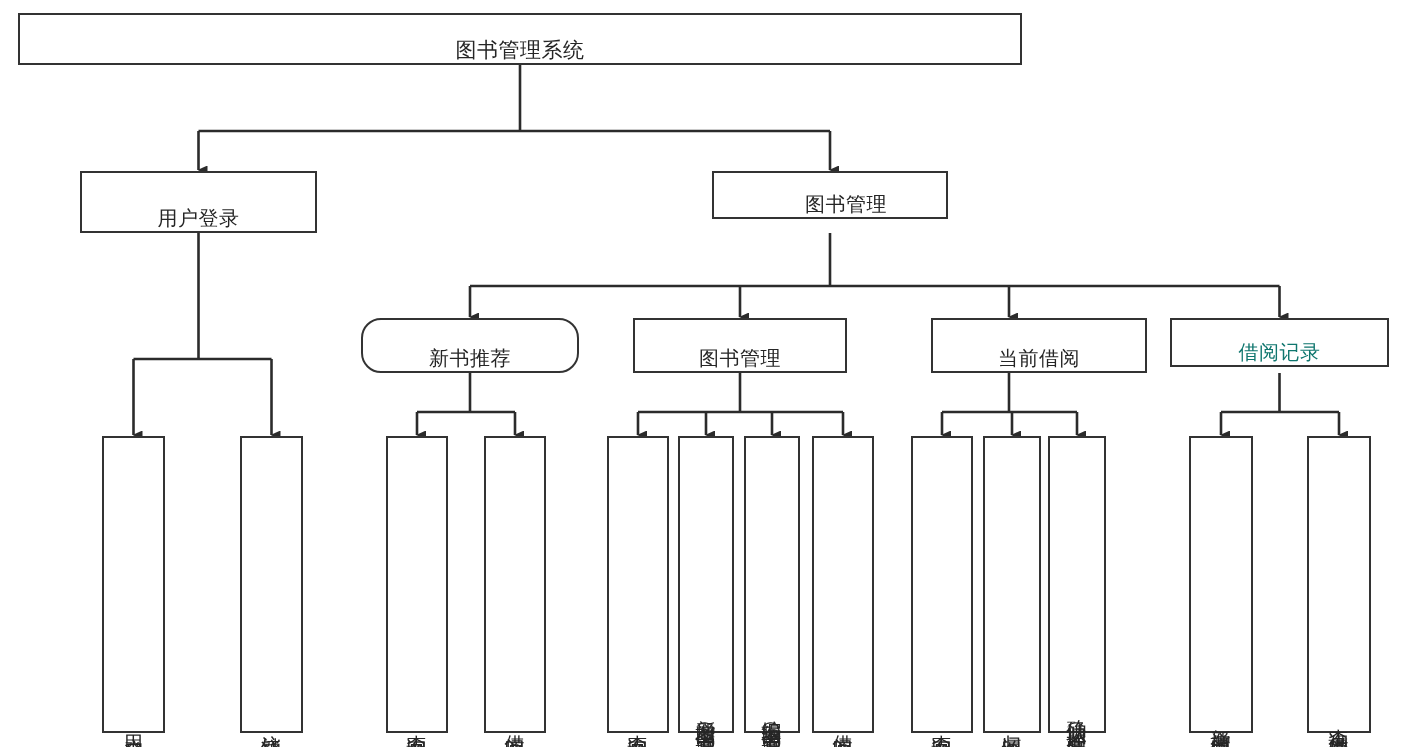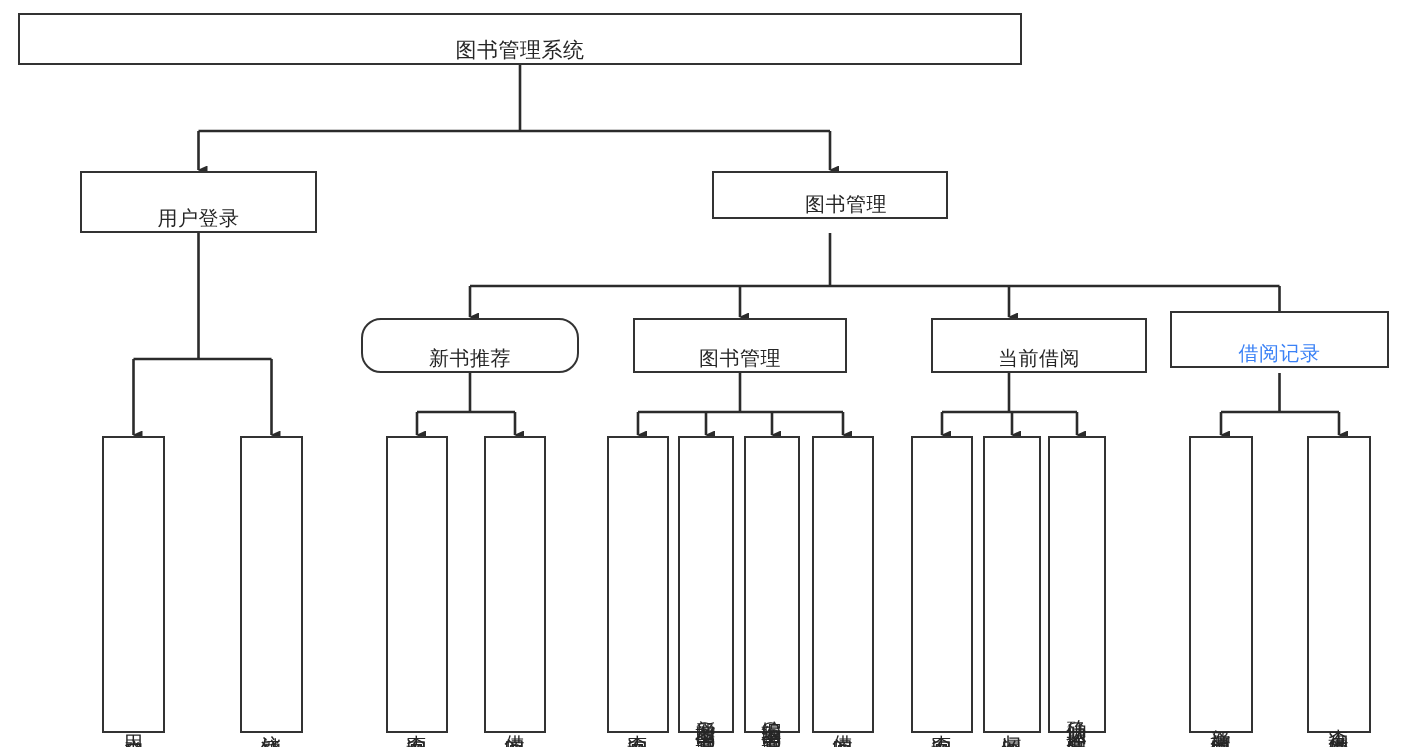--- a/index.html
+++ b/index.html
@@ -117,21 +117,21 @@
       </div>
       <div class="node level2" style="left: 361px; top: 318px; width: 218px; height: 55px; border-color: rgb(51, 51, 51); color: rgb(38, 38, 38); background: rgb(255, 255, 255); border-radius: 20px;">
         <span class="node-label">新书推荐</span>
       </div>
       <div class="node level2" style="left: 633px; top: 318px; width: 214px; height: 55px; border-color: rgb(51, 51, 51); color: rgb(38, 38, 38); background: rgb(255, 255, 255);">
         <span class="node-label">图书管理</span>
       </div>
       <div class="node level2" style="left: 931px; top: 318px; width: 216px; height: 55px; border-color: rgb(51, 51, 51); color: rgb(38, 38, 38); background: rgb(255, 255, 255);">
         <span class="node-label">当前借阅</span>
       </div>
-      <div class="node level2" style="left: 1170px; top: 311px; width: 219px; height: 57px; border-color: rgb(51, 51, 51); color: #3b82f6; background: rgb(255, 255, 255);">
+      <div class="node level2" style="left: 1170px; top: 318px; width: 219px; height: 49px; border-color: rgb(51, 51, 51); color: #0f766e; background: rgb(255, 255, 255);">
         <span class="node-label">借阅记录</span>
       </div>
       <div class="node leaf" style="left: 102px; top: 436px; width: 63px; height: 297px; border-color: rgb(51, 51, 51); color: rgb(38, 38, 38); background: rgb(255, 255, 255);">
         <span class="node-label">用户登录</span>
       </div>
       <div class="node leaf" style="left: 240px; top: 436px; width: 63px; height: 297px; border-color: rgb(51, 51, 51); color: rgb(38, 38, 38); background: rgb(255, 255, 255);">
         <span class="node-label">注销登录</span>
       </div>
       <div class="node leaf" style="left: 386px; top: 436px; width: 62px; height: 297px; border-color: rgb(51, 51, 51); color: rgb(38, 38, 38); background: rgb(255, 255, 255);">
         <span class="node-label">查询图书</span>

